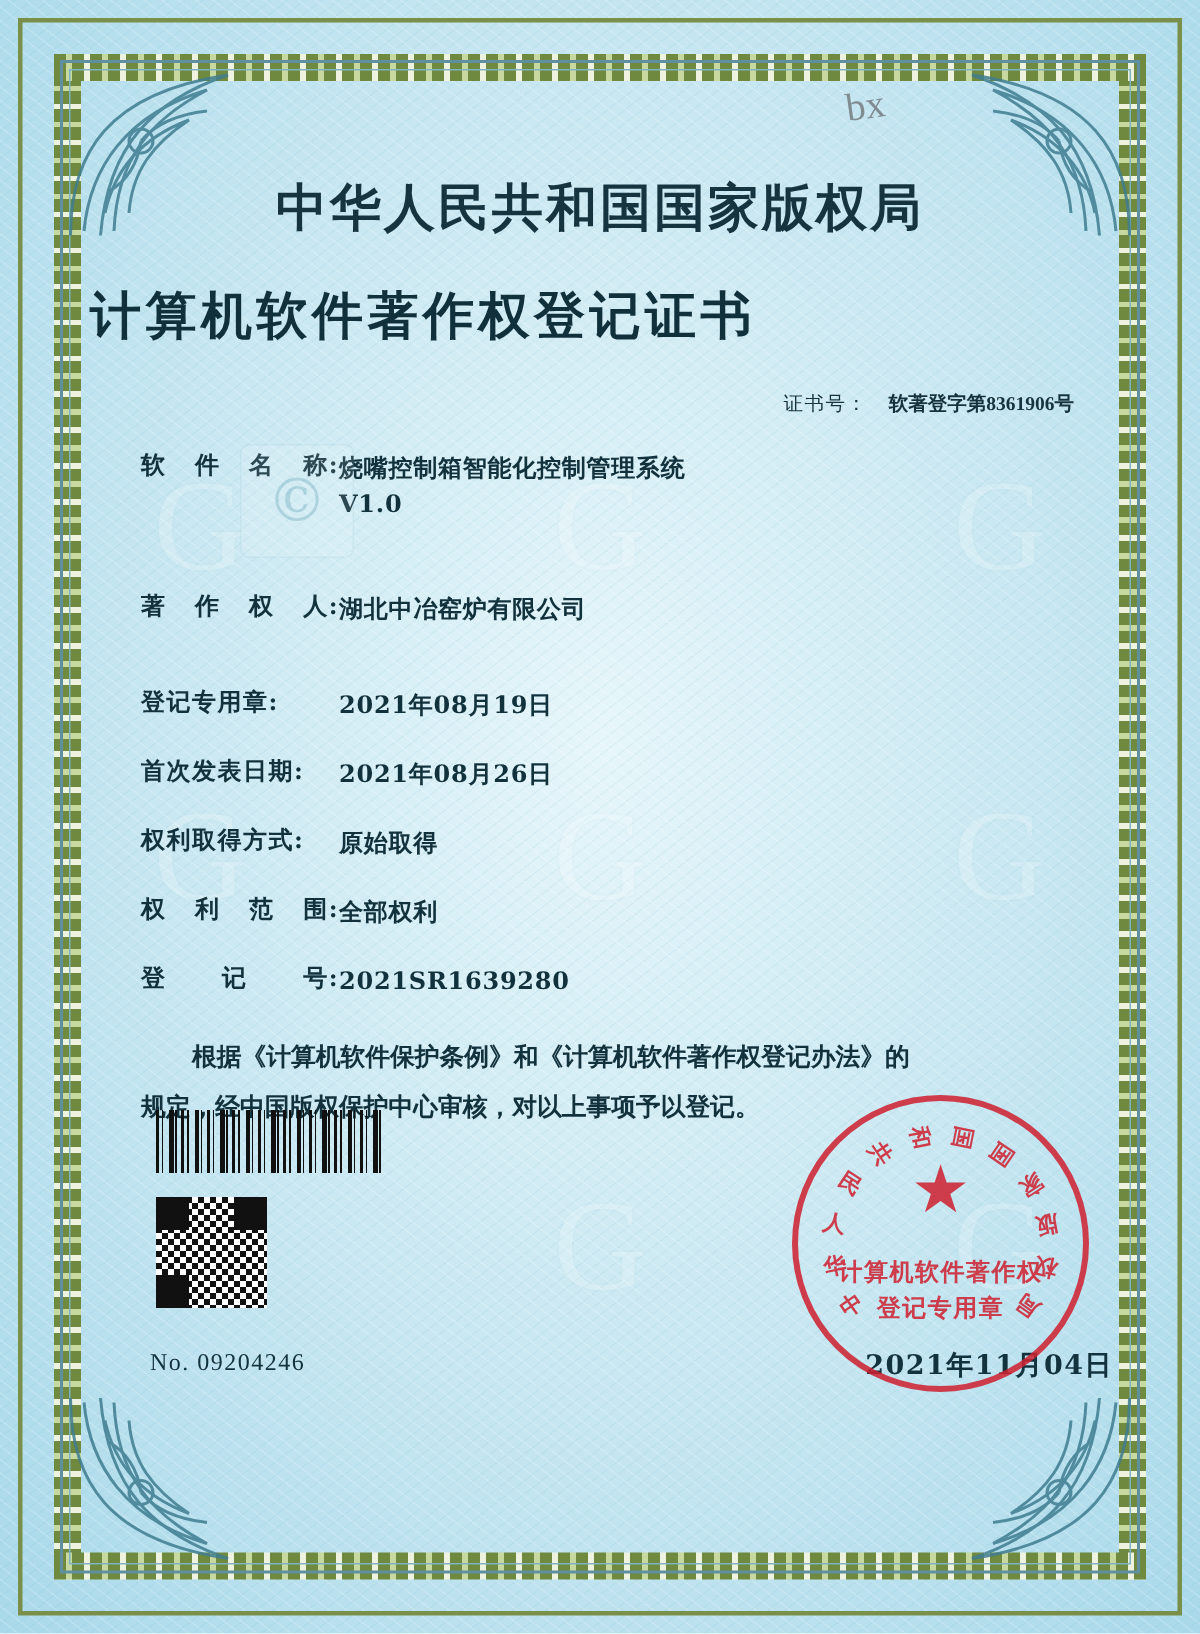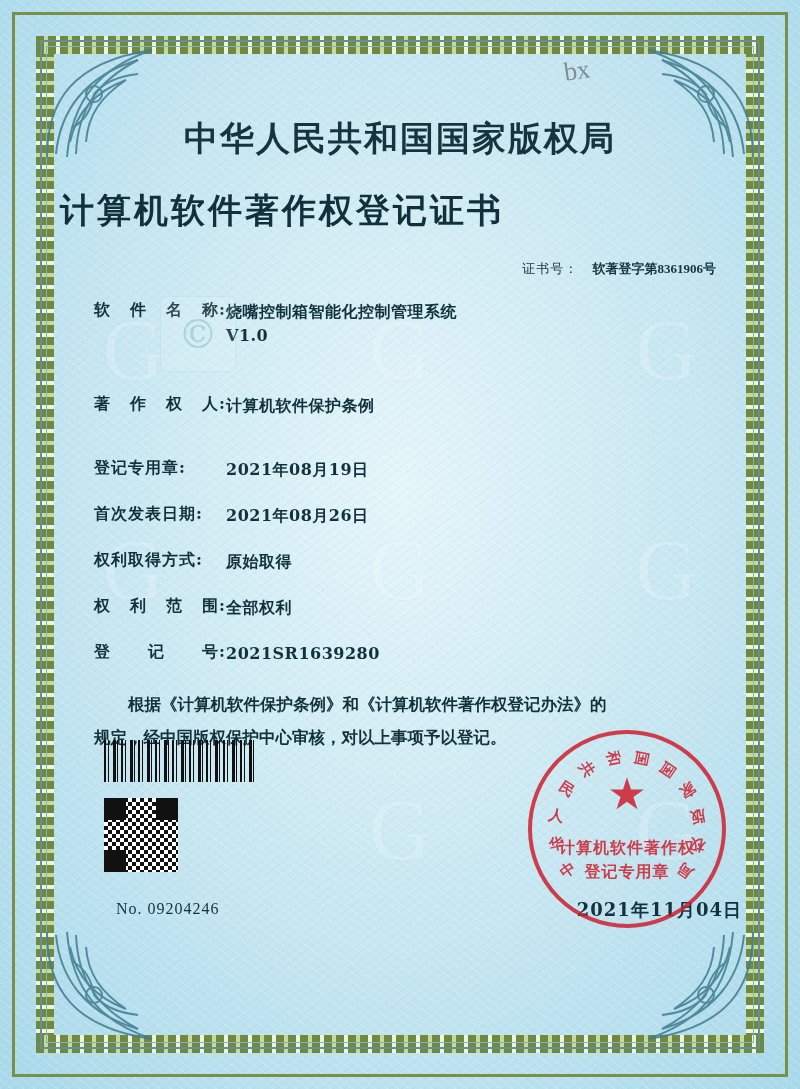--- a/index.html
+++ b/index.html
@@ -190,21 +190,21 @@
       linear-gradient(#fff,#fff) 56px 4px/14px 14px no-repeat,
       linear-gradient(#111,#111) 59px 7px/8px 8px no-repeat,
       linear-gradient(#111,#111) 0 52px/22px 22px no-repeat,
       linear-gradient(#fff,#fff) 4px 56px/14px 14px no-repeat,
       linear-gradient(#111,#111) 7px 59px/8px 8px no-repeat,
       repeating-conic-gradient(#111 0% 25%, #fff 0% 50%) 0 0/8px 8px,
       #fff;
   }
   .serial {
     position: absolute;
-    left: 116px;
+    left: 100px;
     top: 900px;
     font-family: "Liberation Serif", serif;
     font-size: 16px;
     color: #12323d;
     letter-spacing: 1px;
   }
   .date-issued {
     position: absolute;
     right: 58px;
     top: 898px;
@@ -392,21 +392,21 @@
 V1.0</div>
       </div>
 
       <div class="field-row gap-mid">
         <div class="field-label spread">
           <span>著</span>
           <span>作</span>
           <span>权</span>
           <span>人:</span>
         </div>
-        <div class="field-value">计算机软件保护条例</div>
+        <div class="field-value">湖北中冶窑炉有限公司</div>
       </div>
 
       <div class="field-row">
         <div class="field-label">登记专用章:</div>
         <div class="field-value">2021年08月19日</div>
       </div>
 
       <div class="field-row">
         <div class="field-label">首次发表日期:</div>
         <div class="field-value">2021年08月26日</div>

